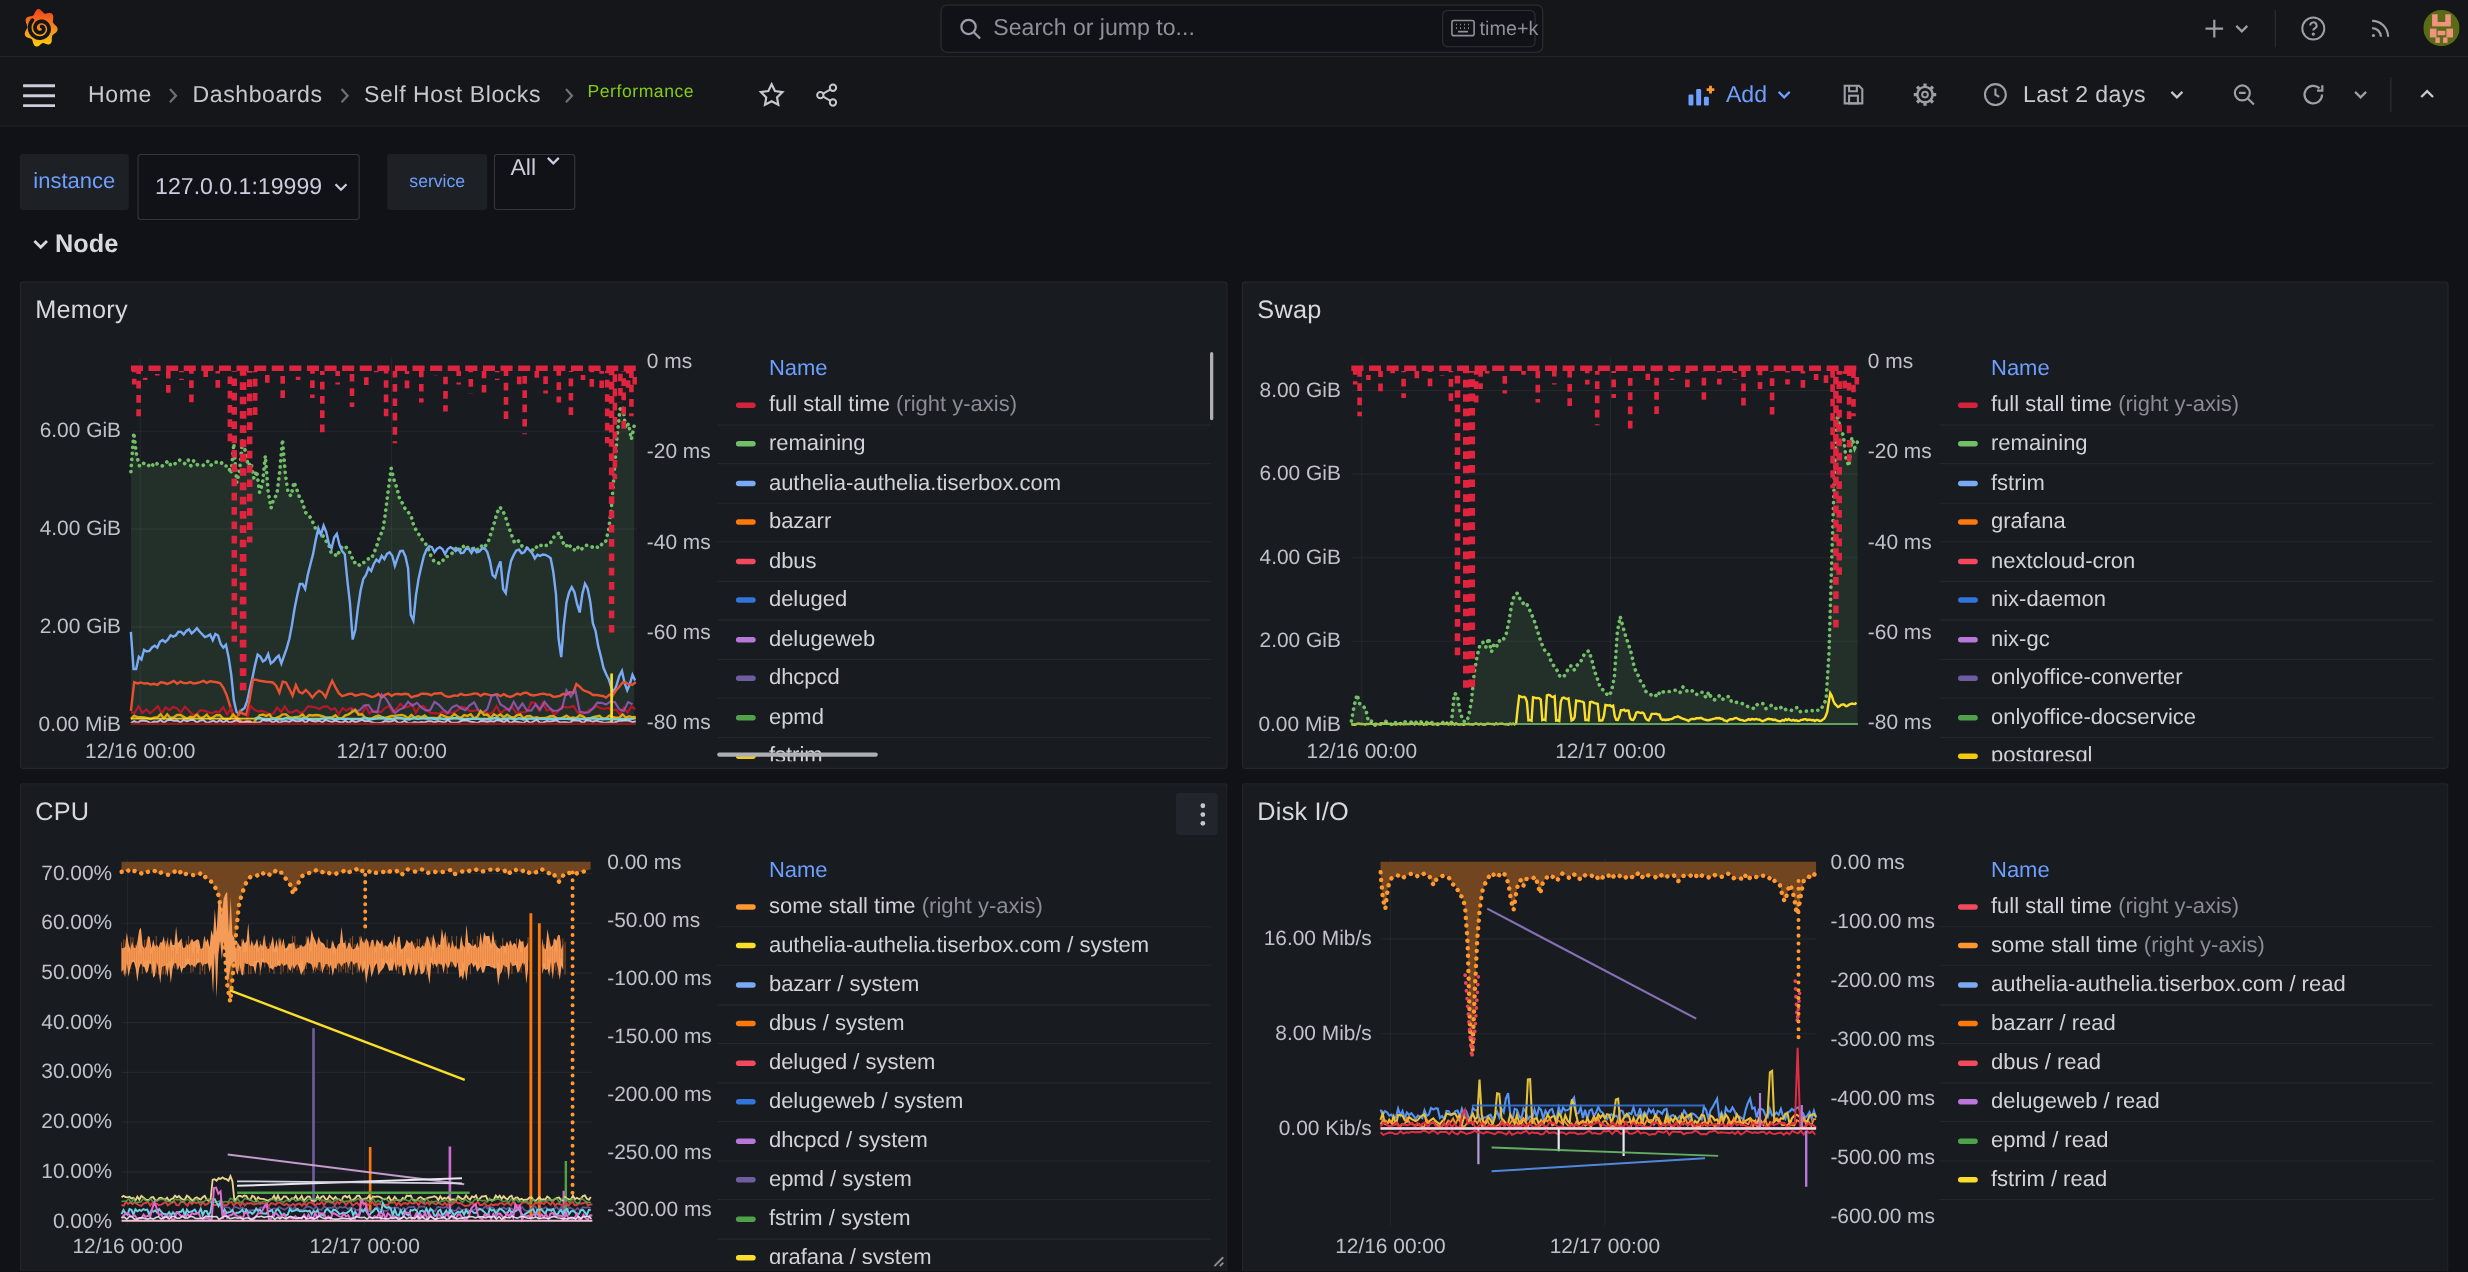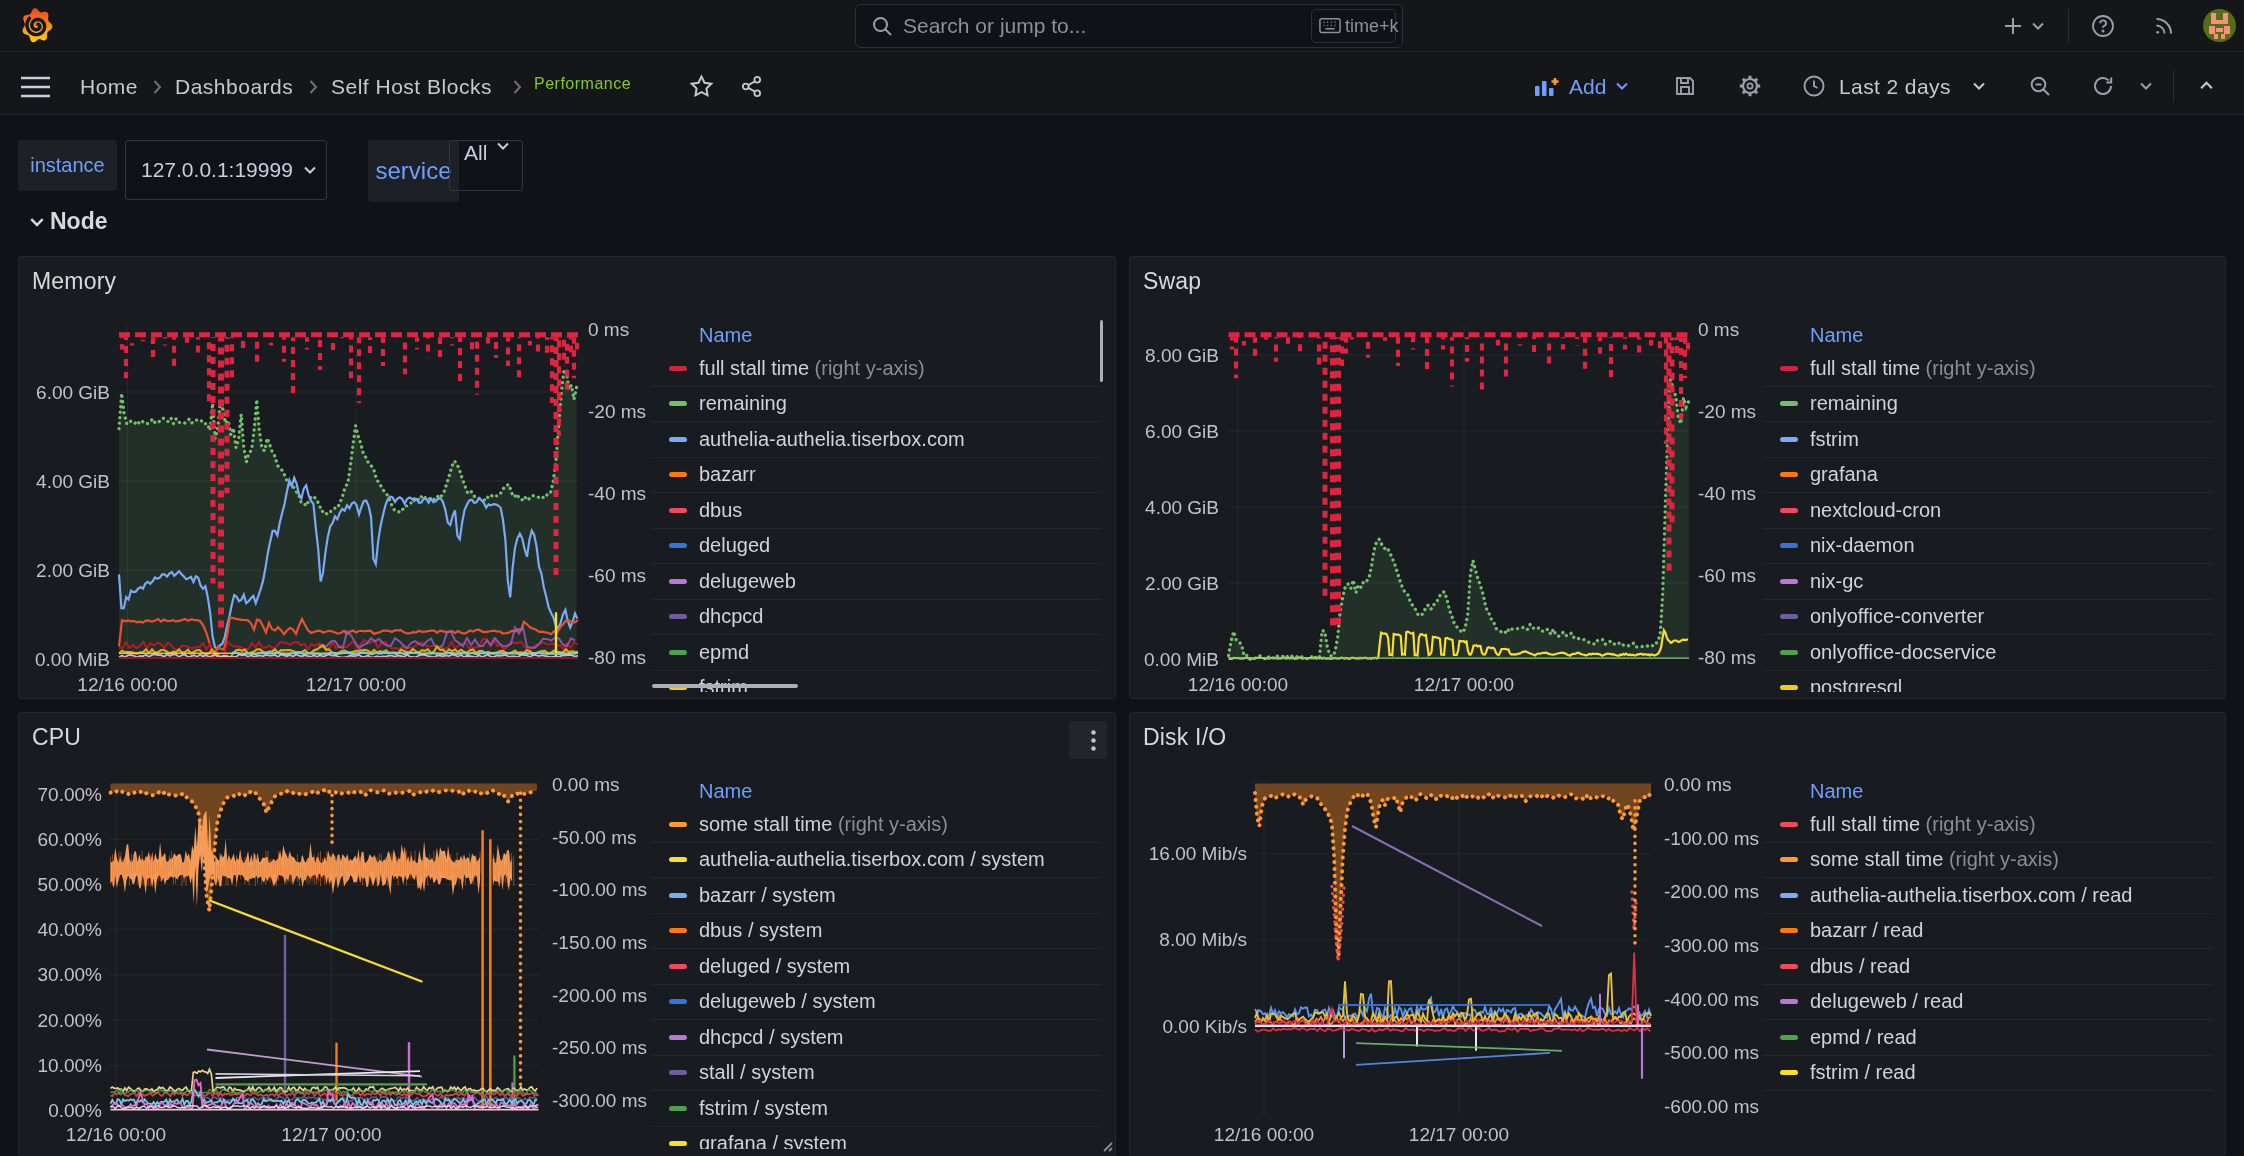--- a/index.html
+++ b/index.html
@@ -144,21 +144,21 @@
     </svg>
 <div class="abs" style="left:2173px;top:70px;width:1px;height:32px;background:#2c2d33;"></div>
 <svg class="abs" style="left:2199px;top:80px" width="15" height="11" viewBox="0 0 14 10" fill="none" stroke="#c7c8cf" stroke-width="2">
       <path d="M2 7.5 L7 2.5 L12 7.5"></path>
     </svg>
 <div class="abs" style="left:18px;top:140px;width:99px;height:51px;background:#1d2025;border-radius:3px;display:flex;align-items:center;justify-content:center;font-size:20px;color:#6e9fff;">instance</div>
 <div class="abs" style="left:125px;top:140px;width:202px;height:60px;border:1px solid #34363d;border-radius:3px;display:flex;align-items:center;padding-left:15px;font-size:21px;color:#ccccdc;">127.0.0.1:19999
 <svg style="margin-left:10px" width="14" height="10" viewBox="0 0 14 10" fill="none" stroke="#ccccdc" stroke-width="2">
         <path d="M2 2.5 L7 7.5 L12 2.5"></path>
       </svg></div>
-<div class="abs" style="left:368px;top:140px;width:91px;height:62px;background:#1d2025;border-radius:3px;display:flex;align-items:center;justify-content:center;font-size:24px;color:#6e9fff;">service</div>
+<div class="abs" style="left:352px;top:140px;width:91px;height:51px;background:#1d2025;border-radius:3px;display:flex;align-items:center;justify-content:center;font-size:16px;color:#6e9fff;">service</div>
 <div class="abs" style="left:449px;top:140px;width:74px;height:51px;border:1px solid #34363d;border-radius:3px;display:flex;align-items:flex-start;padding-left:14px;font-size:21px;color:#ccccdc;">All
 <svg style="margin-left:9px" width="14" height="10" viewBox="0 0 14 10" fill="none" stroke="#ccccdc" stroke-width="2">
         <path d="M2 2.5 L7 7.5 L12 2.5"></path>
       </svg></div>
 <svg class="abs" style="left:29px;top:216px" width="16" height="12" viewBox="0 0 14 10" fill="none" stroke="#d8d9dd" stroke-width="2.2">
       <path d="M2 2.5 L7 7.5 L12 2.5"></path>
     </svg>
 <div class="abs" style="left:50px;top:208px;font-size:23px;font-weight:600;color:#d8d9dd;">Node</div>
 <div class="panel" style="left:18px;top:256px;width:1098px;height:443px;">
       <div class="ptitle">Memory</div>
@@ -515,21 +515,21 @@
         <div class="lrow">
           <span class="pill" style="background:#3274d9"></span>
           <span class="ltxt">delugeweb / system</span>
         </div>
         <div class="lrow">
           <span class="pill" style="background:#b877d9"></span>
           <span class="ltxt">dhcpcd / system</span>
         </div>
         <div class="lrow">
           <span class="pill" style="background:#705da0"></span>
-          <span class="ltxt">stall / system</span>
+          <span class="ltxt">epmd / system</span>
         </div>
         <div class="lrow">
           <span class="pill" style="background:#4fa14a"></span>
           <span class="ltxt">fstrim / system</span>
         </div>
         <div class="lrow">
           <span class="pill" style="background:#fade2a"></span>
           <span class="ltxt">grafana / system</span>
         </div>
       </div>

